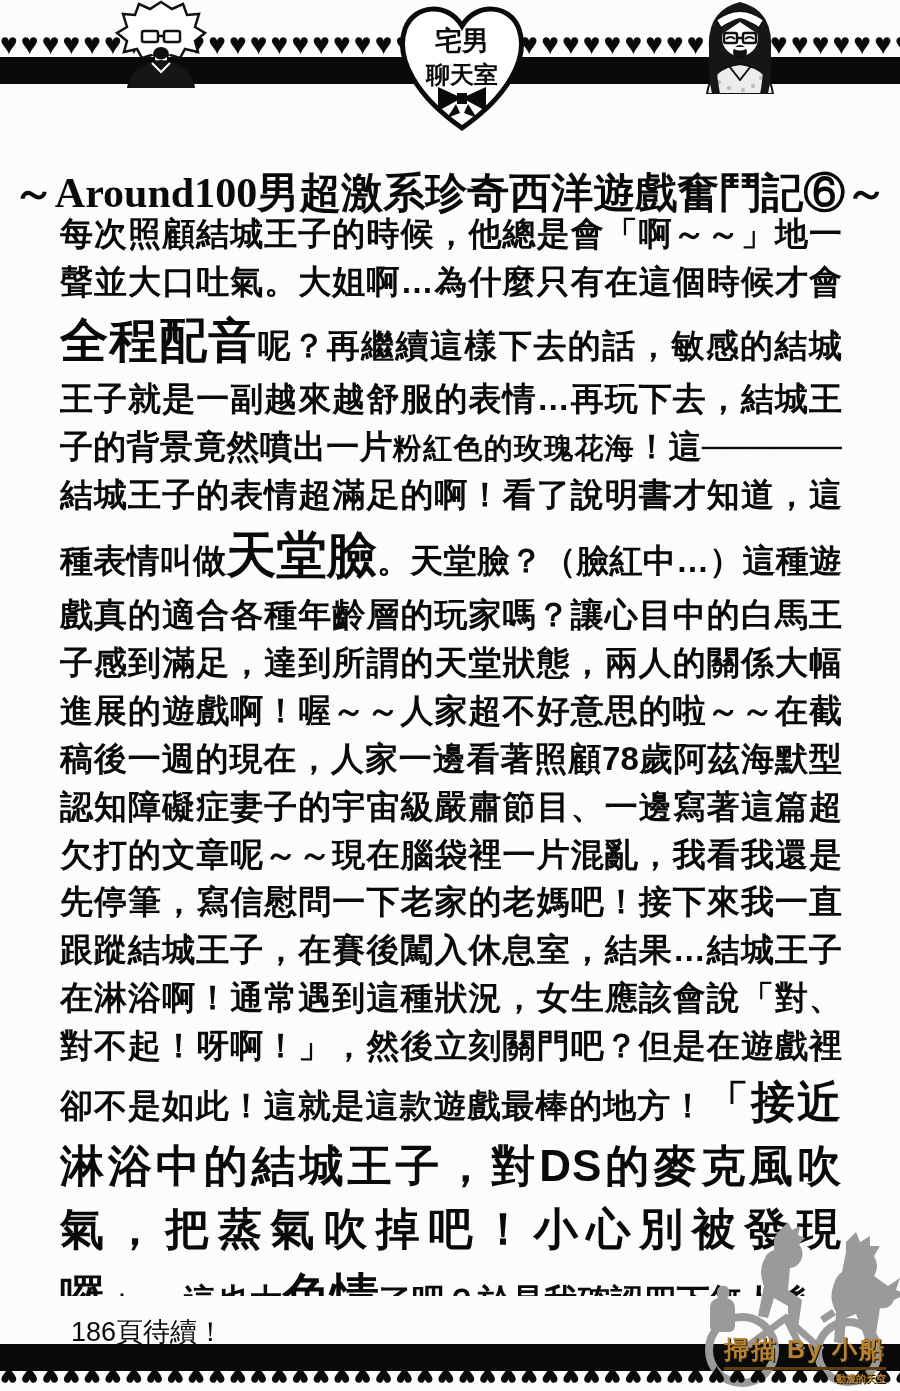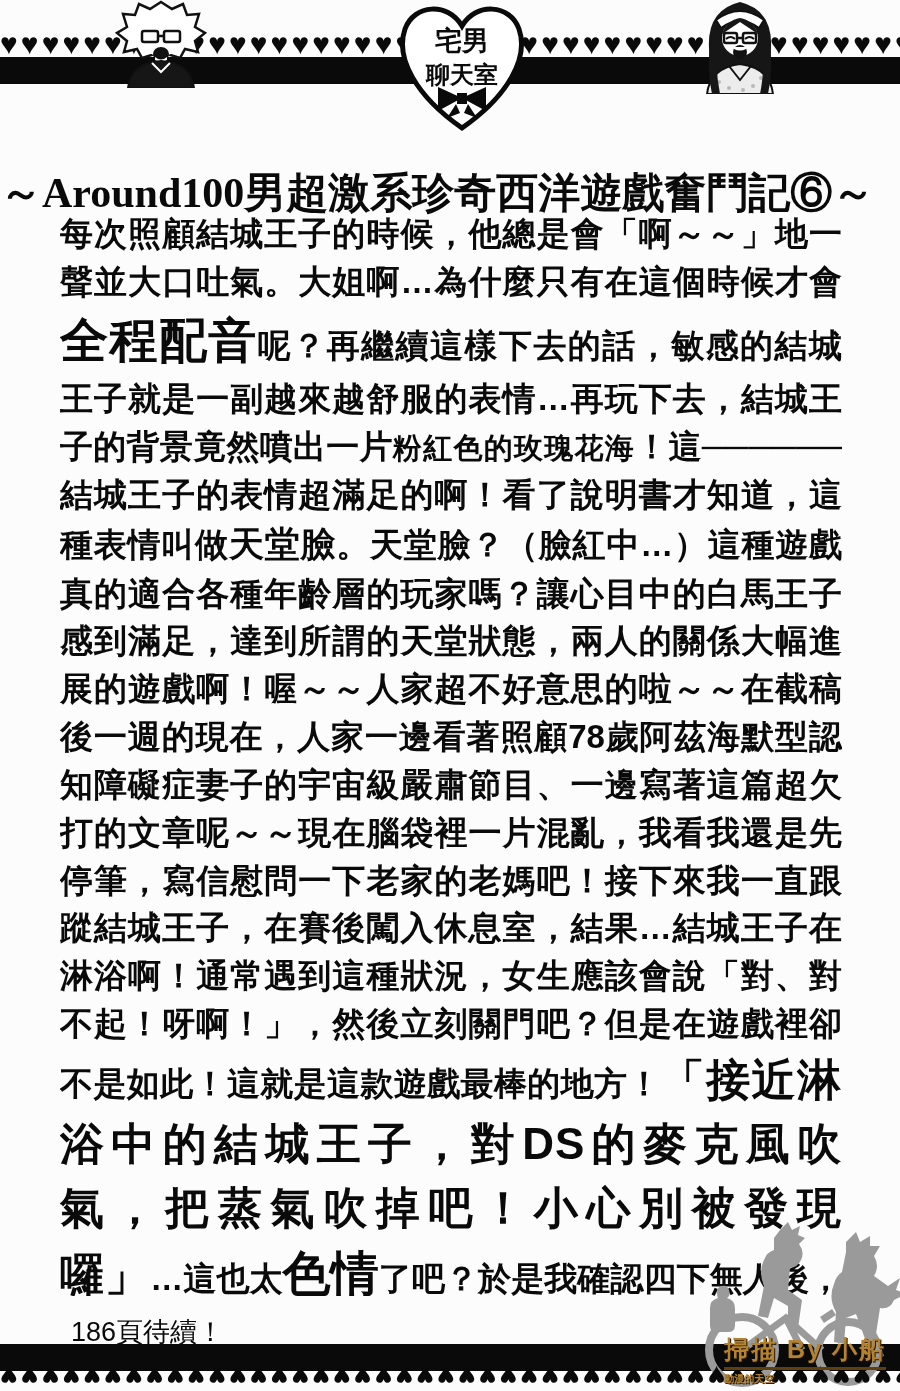--- a/index.html
+++ b/index.html
@@ -24,44 +24,44 @@
   .badge text {
     font-family:"Liberation Sans","DejaVu Sans",sans-serif;
     font-weight:bold; fill:#0a0a0a;
   }
   
   .chara { position:absolute; z-index:4; }
   #boy  { left:114px; top:0; width:94px; height:88px; }
   #girl { left:699px; top:0; width:82px; height:94px; }
   
   .title {
-    position:absolute; top:140px; left:0; width:900px; text-align:left;
+    position:absolute; top:140px; left:0; width:900px; text-align:center;
     font-family:"Liberation Serif","DejaVu Serif",serif;
     font-weight:bold; font-size:42px; line-height:1.2; z-index:1;
     letter-spacing:0px;
   }
   
   .essay {
     position:absolute; top:210px; left:60px; width:782px; height:1086px;
     overflow:hidden; text-align:justify; font-size:33px; line-height:1.45;
     z-index:1; word-break:break-all;
   }
   .run-n   { font-weight:bold; }
   .run-b1  { font-weight:bold; font-size:48px; }
   .run-pop { font-weight:bold; font-size:29px; letter-spacing:1px; }
-  .run-b2  { font-weight:bold; font-size:35px; }
+  .run-b2  { font-weight:bold; font-size:50px; }
   .run-pop2{ font-weight:bold; font-size:44px; letter-spacing:1px; }
   
   .footer-note {
     position:absolute; top:1314px; left:71px; font-size:27px; z-index:2;
   }
   
   .silhouette { position:absolute; top:1220px; right:0; width:212px; height:168px; z-index:2; }
   .watermark {
-    position:absolute; top:1333px; right:14px; text-align:left; z-index:6;
+    position:absolute; top:1333px; right:14px; text-align:right; z-index:6;
     color:#b5822f; font-weight:bold;
   }
   .wm-line1 {
     font-size:25px; letter-spacing:2px;
     border-bottom:3px solid #5d3f10; padding-bottom:1px;
     text-shadow:1px 1px 0 #241800;
   }
   .wm-line2 { font-size:10px; margin-top:2px; text-shadow:1px 1px 0 #241800; }
 </style>
 </head>

